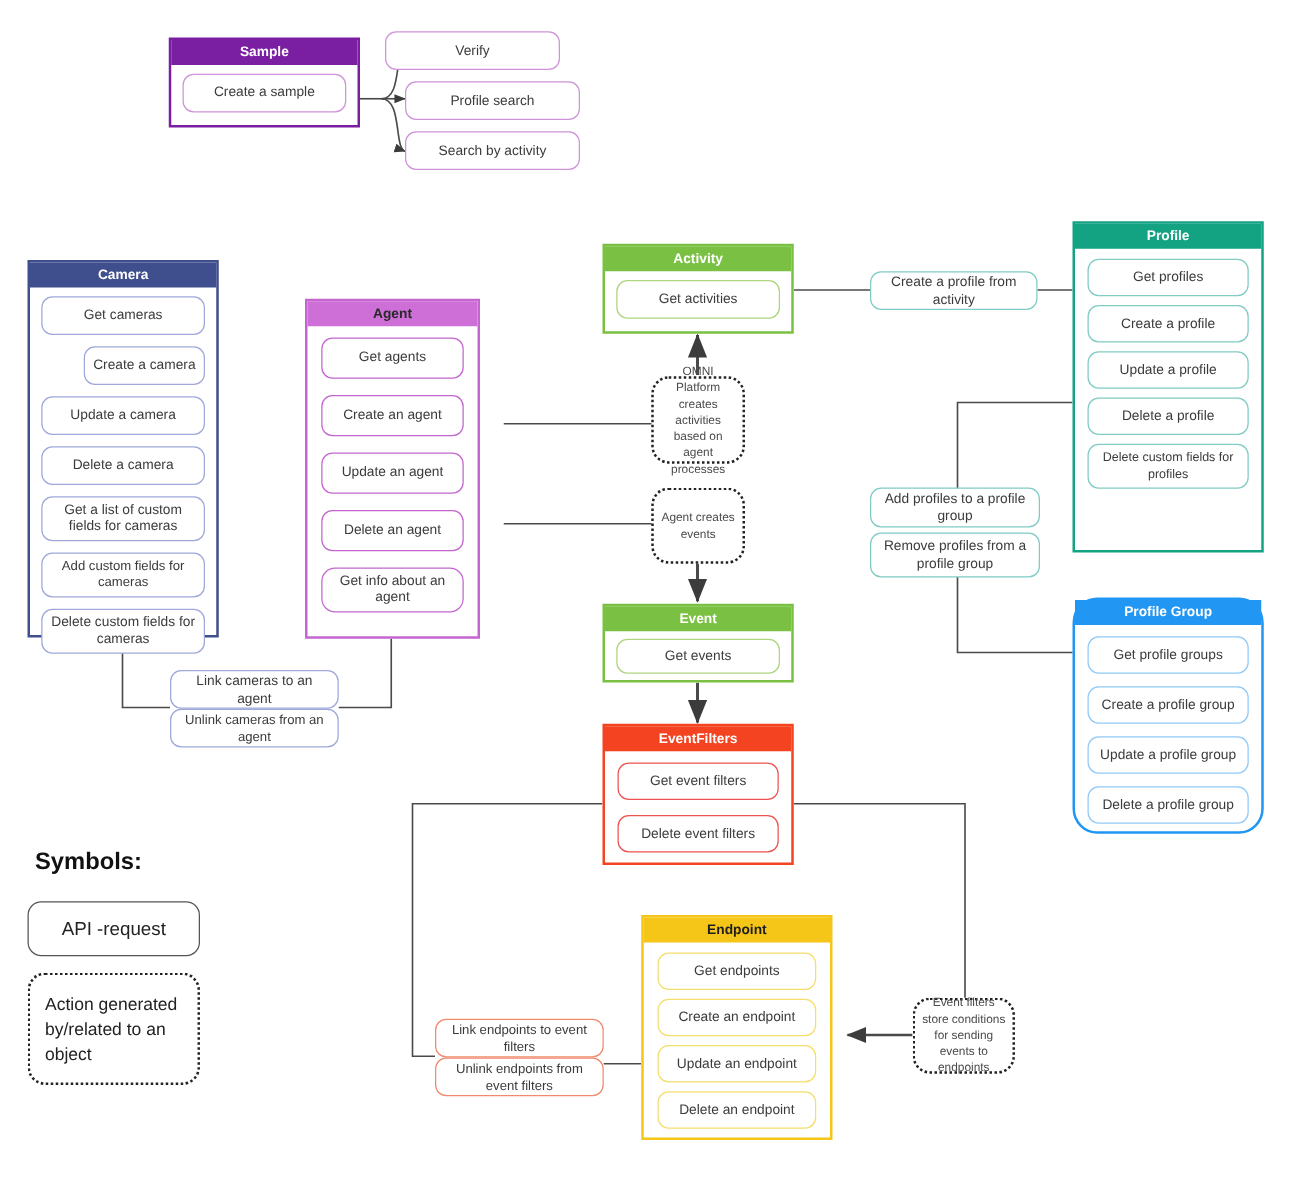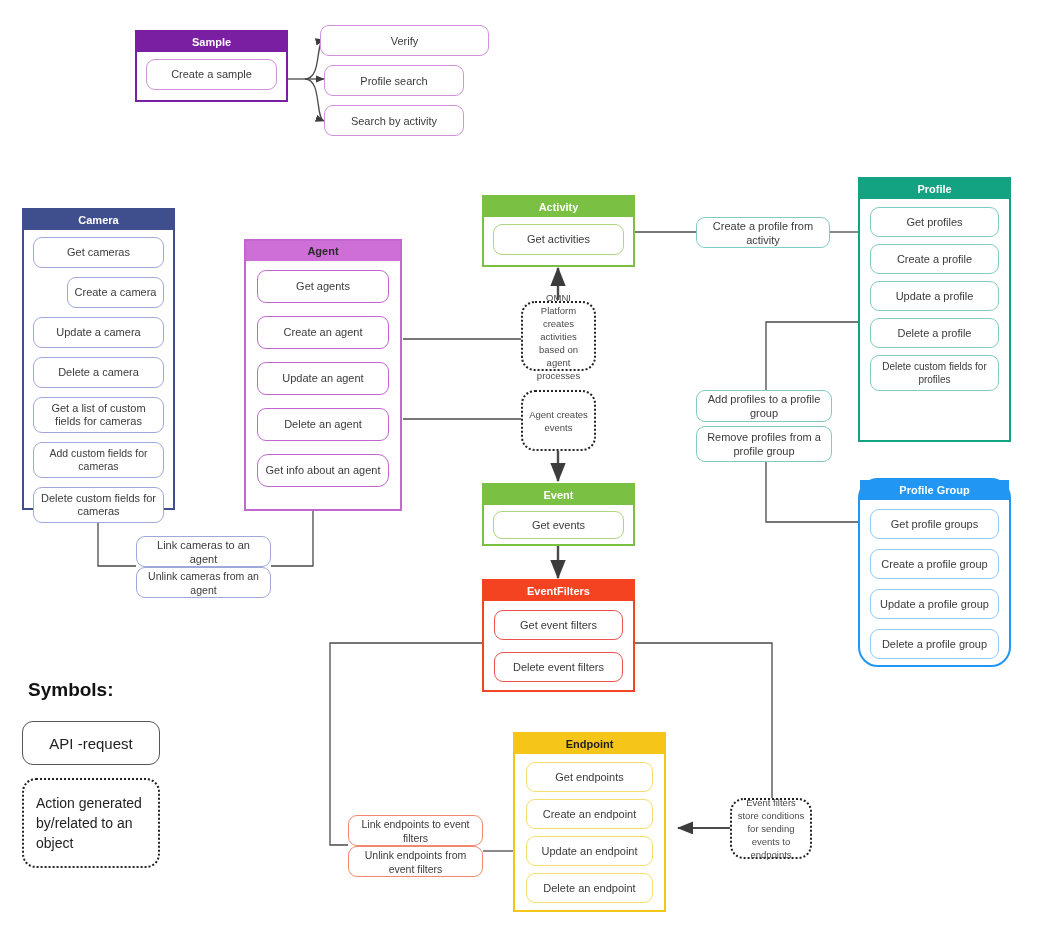--- a/index.html
+++ b/index.html
@@ -81,40 +81,40 @@
       <path d="M483,851 L513,851"></path>
     </g>
   </svg>
 
   <div class="group" id="g-sample" style="left:135px;top:30px;width:153px;height:72px;border-color:#7B1FA2;">
     <div class="group-title" style="background:#7B1FA2;">Sample</div>
     <div class="group-body" style="padding:7px 9px 9px 9px;">
       <div class="pill" style="border-color:#CE93D8;">Create a sample</div>
     </div>
   </div>
-  <div class="float" style="left:320px;top:25px;width:169px;height:31px;border-color:#CE93D8;">Verify</div>
+  <div class="float" style="left:308px;top:25px;width:140px;height:31px;border-color:#CE93D8;">Verify</div>
   <div class="float" style="left:324px;top:65px;width:140px;height:31px;border-color:#CE93D8;">Profile search</div>
   <div class="float" style="left:324px;top:105px;width:140px;height:31px;border-color:#CE93D8;">Search by activity</div>
 
   <div class="group" style="left:22px;top:208px;width:153px;height:302px;border-color:#3F4E8C;">
     <div class="group-title" style="background:#3F4E8C;">Camera</div>
     <div class="group-body" style="gap:9px;">
       <div class="pill" style="border-color:#9FA8DA;">Get cameras</div>
       <div class="pill" style="border-color:#9FA8DA;margin-left:34px;">Create a camera</div>
       <div class="pill" style="border-color:#9FA8DA;">Update a camera</div>
       <div class="pill" style="border-color:#9FA8DA;">Delete a camera</div>
       <div class="pill" style="border-color:#9FA8DA;min-height:33px;">Get a list of custom fields for cameras</div>
       <div class="pill" style="border-color:#9FA8DA;font-size:10.5px;">Add custom fields for cameras</div>
       <div class="pill" style="border-color:#9FA8DA;min-height:33px;">Delete custom fields for cameras</div>
     </div>
   </div>
   <div class="float" style="left:136px;top:536px;width:135px;height:31px;border-color:#9FA8DA;">Link cameras to an agent</div>
   <div class="float" style="left:136px;top:567px;width:135px;height:31px;border-color:#9FA8DA;font-size:10.5px;">Unlink cameras from an agent</div>
 
-  <div class="group" style="left:244px;top:239px;width:158px;height:272px;border-color:#C466D0;">
+  <div class="group" style="left:244px;top:239px;width:140px;height:272px;border-color:#C466D0;">
     <div class="group-title dark" style="background:#CE6FD8;color:#2a2a2a;">Agent</div>
     <div class="group-body" style="gap:13px;padding:9px 11px 11px 11px;">
       <div class="pill" style="border-color:#C466D0;min-height:33px;">Get agents</div>
       <div class="pill" style="border-color:#C466D0;min-height:33px;">Create an agent</div>
       <div class="pill" style="border-color:#C466D0;min-height:33px;">Update an agent</div>
       <div class="pill" style="border-color:#C466D0;min-height:33px;">Delete an agent</div>
       <div class="pill" style="border-color:#C466D0;min-height:33px;border-radius:11px;">Get info about an agent</div>
     </div>
   </div>
 

